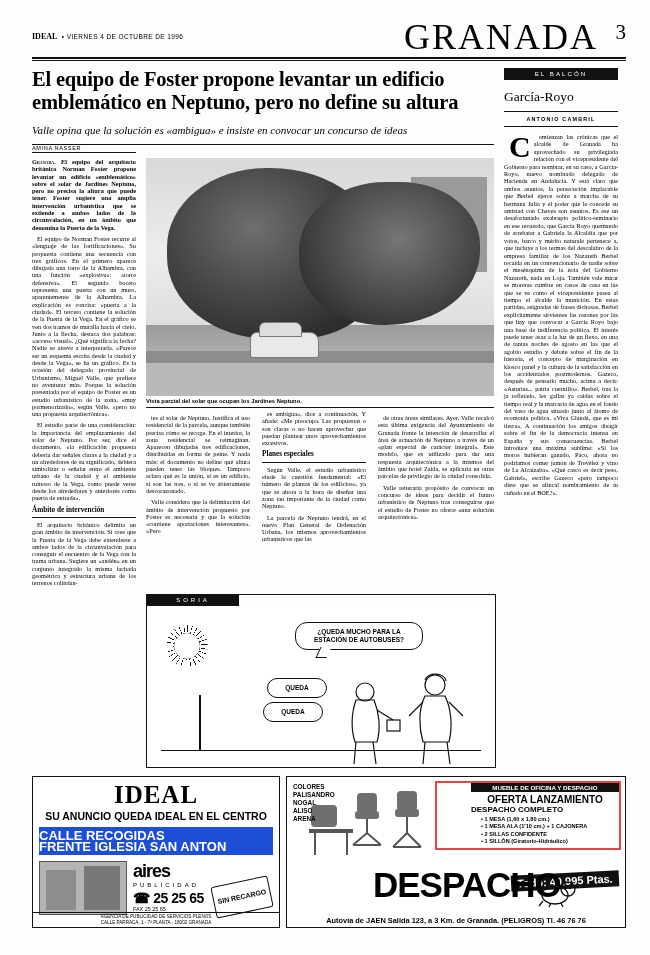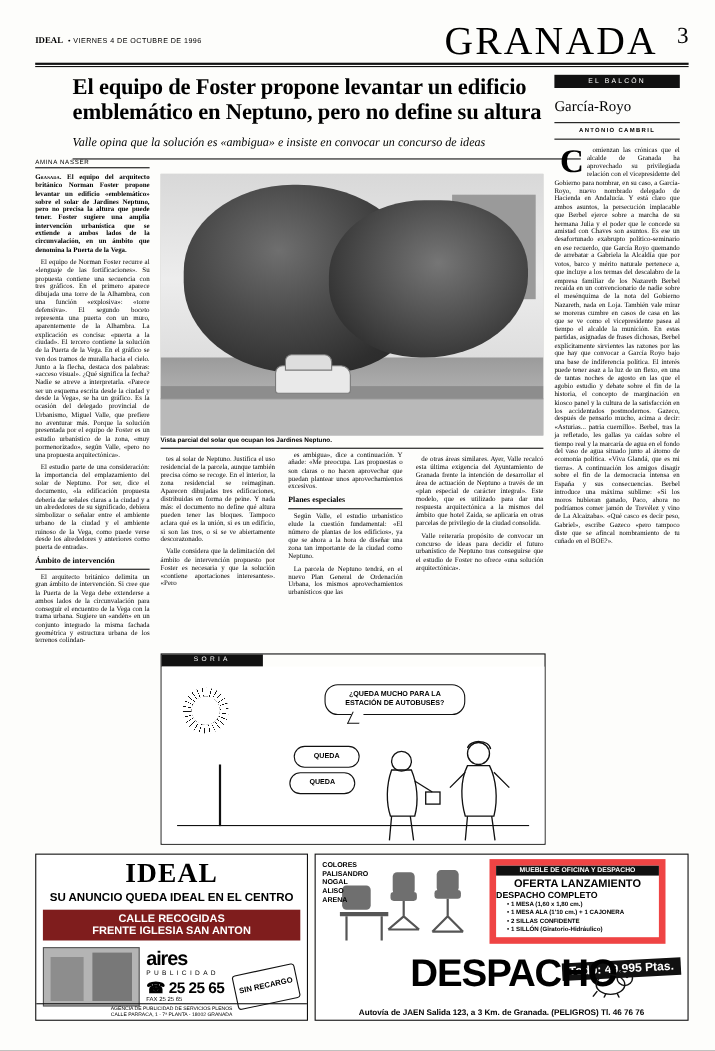--- a/index.html
+++ b/index.html
@@ -11,21 +11,21 @@
   
   .masthead{position:absolute;left:32px;top:22px;right:24px;height:34px;}
   .mast-left{position:absolute;left:0;top:10px;font-size:6.5px;letter-spacing:.4px;font-family:"Liberation Sans",sans-serif;}
   .mast-left b{font-family:"Liberation Serif",serif;font-size:8px;letter-spacing:0;}
   .mast-title{position:absolute;right:28px;top:-6px;font-size:36px;letter-spacing:2px;font-family:"Liberation Serif",serif;}
   .mast-page{position:absolute;right:0px;top:-2px;font-size:21px;font-family:"Liberation Serif",serif;}
   .rule-top{position:absolute;left:32px;right:24px;top:57px;height:2px;background:#111;}
   .rule-top2{position:absolute;left:32px;right:24px;top:60px;height:1px;background:#111;}
 
   
-  .lead{position:absolute;left:32px;top:68px;width:462px;margin-left:34px;}
+  .lead{position:absolute;left:32px;top:68px;width:462px;}
   .headline{font-size:20.5px;line-height:23px;font-weight:bold;font-family:"Liberation Serif",serif;margin:0;letter-spacing:-.2px;}
   .subhead{font-size:11px;font-style:italic;margin-top:9px;line-height:14px;font-family:Liberation Serif, serif;}
   .rule-sub{margin-top:7px;height:1px;background:#111;}
 
   .byline{position:absolute;left:32px;top:145px;width:104px;font-size:5.6px;letter-spacing:.6px;font-family:"Liberation Sans",sans-serif;}
   .bylinerule{position:absolute;left:32px;top:152px;width:104px;height:1px;background:#111;}
 
   .col{position:absolute;font-size:6.3px;line-height:7.3px;text-align:justify;font-family:"Liberation Serif",serif;
        -webkit-hyphens:auto;hyphens:auto;}
   .col p{margin:0 0 4px 0;}
@@ -86,41 +86,41 @@
   .dropcap{float:left;font-size:30px;line-height:24px;font-weight:bold;padding:2px 3px 0 0;font-family:"Liberation Serif",serif;}
 
   
   .ads{position:absolute;left:32px;top:776px;right:24px;height:152px;}
   .ad{position:absolute;border:1px solid #111;box-sizing:border-box;background:#fff;}
   .ad1{left:0;top:0;width:248px;height:152px;}
   .ad2{left:254px;top:0;width:340px;height:152px;}
 
   .ideal-word{font-family:"Liberation Serif",serif;font-weight:bold;font-size:25px;letter-spacing:1px;text-align:center;margin-top:4px;}
   .ad1-l2{font-family:"Liberation Sans",sans-serif;font-weight:bold;font-size:10.5px;text-align:center;line-height:12px;margin-top:1px;}
-  .ad1-blk{margin:5px 6px 0 6px;background:#7f1d1d;color:#fff;text-align:center;font-family:"Liberation Sans",sans-serif;
-     font-weight:bold;font-size:10px;line-height:11px;padding:3px 0;}
+  .ad1-blk{margin:5px 6px 0 6px;background:#1d4ed8;color:#fff;font-family:"Liberation Sans",sans-serif;
+     font-weight:bold;font-size:13px;line-height:11px;padding:3px 0;}
   .ad1-photo{position:absolute;left:6px;top:84px;width:86px;height:52px;background:#b4b4b4;border:1px solid #555;}
   .ad1-photo:before{content:"";position:absolute;left:6px;top:8px;width:30px;height:40px;background:#8d8d8d;}
   .ad1-photo:after{content:"";position:absolute;right:6px;top:4px;width:36px;height:44px;background:#787878;}
   .aires{position:absolute;left:100px;top:84px;width:140px;}
   .aires .a{font-family:Liberation Sans, sans-serif;font-weight:bold;font-size:18px;letter-spacing:-1px;}
   .aires .pub{font-family:"Liberation Sans",sans-serif;font-size:6px;letter-spacing:3px;}
   .aires .tel{font-family:"Liberation Sans",sans-serif;font-weight:bold;font-size:14px;letter-spacing:-.5px;margin-top:2px;}
   .aires .fax{font-family:"Liberation Sans",sans-serif;font-size:5.4px;}
   .ad1-foot{position:absolute;left:0;right:0;bottom:1px;text-align:center;font-family:"Liberation Sans",sans-serif;font-size:4.6px;line-height:6px;}
   .ad1-foot .lnA{border-top:1px solid #111;padding-top:1px;}
   .bolsa{position:absolute;right:8px;top:104px;width:56px;height:30px;border:1px solid #111;border-radius:3px;
      transform:rotate(-12deg);font-family:"Liberation Sans",sans-serif;font-weight:bold;font-size:7px;text-align:center;line-height:30px;}
 
   .polanco{position:absolute;left:86px;bottom:22px;font-family:"Liberation Sans",sans-serif;font-weight:bold;
      font-size:35px;letter-spacing:-1px;}
   .ad2-left{position:absolute;left:6px;top:6px;width:86px;font-family:"Liberation Sans",sans-serif;font-size:6.4px;
      font-weight:bold;line-height:8px;}
   .chairs{position:absolute;left:12px;top:8px;width:150px;height:78px;}
-  .ad2-right{position:absolute;right:20px;top:4px;width:148px;border:6px solid #ef4444;}
+  .ad2-right{position:absolute;right:4px;top:4px;width:148px;border:2px solid #ef4444;padding-left:34px;}
   .ad2-right .t{background:#111;color:#fff;text-align:center;font-family:"Liberation Sans",sans-serif;font-weight:bold;font-size:6.2px;padding:1px 0;}
   .ad2-right .o{text-align:center;font-family:"Liberation Sans",sans-serif;font-weight:bold;font-size:10px;line-height:11px;padding:2px 0 0;}
   .ad2-right .d{text-align:left;font-family:"Liberation Sans",sans-serif;font-weight:bold;font-size:8px;line-height:9px;}
   .ad2-right ul{margin:2px 0 2px 0;padding:0 0 0 10px;font-family:"Liberation Sans",sans-serif;font-size:5.6px;font-weight:bold;line-height:7.4px;list-style:none;}
   .ad2-right ul li:before{content:"• ";}
   .todo{position:absolute;right:6px;top:96px;background:#111;color:#fff;font-family:"Liberation Sans",sans-serif;
      font-weight:bold;font-size:11px;padding:2px 6px;transform:rotate(-3deg);}
   .ad2-foot{position:absolute;left:0;right:0;bottom:2px;text-align:center;font-family:"Liberation Sans",sans-serif;
      font-weight:bold;font-size:7.4px;}
   .dog{position:absolute;left:250px;bottom:20px;width:40px;height:28px;}

